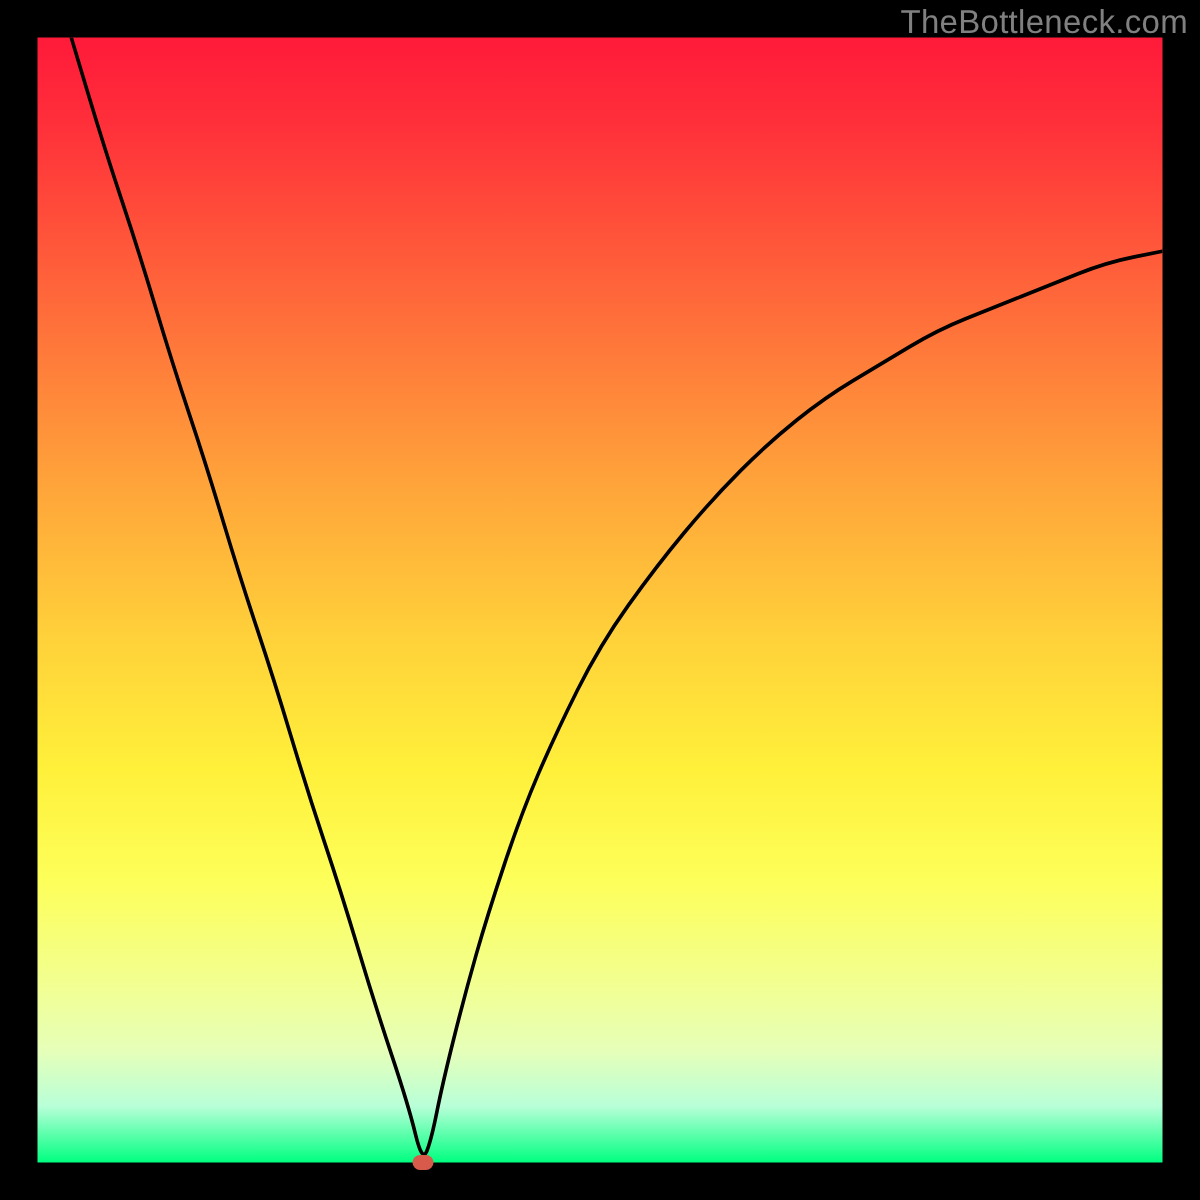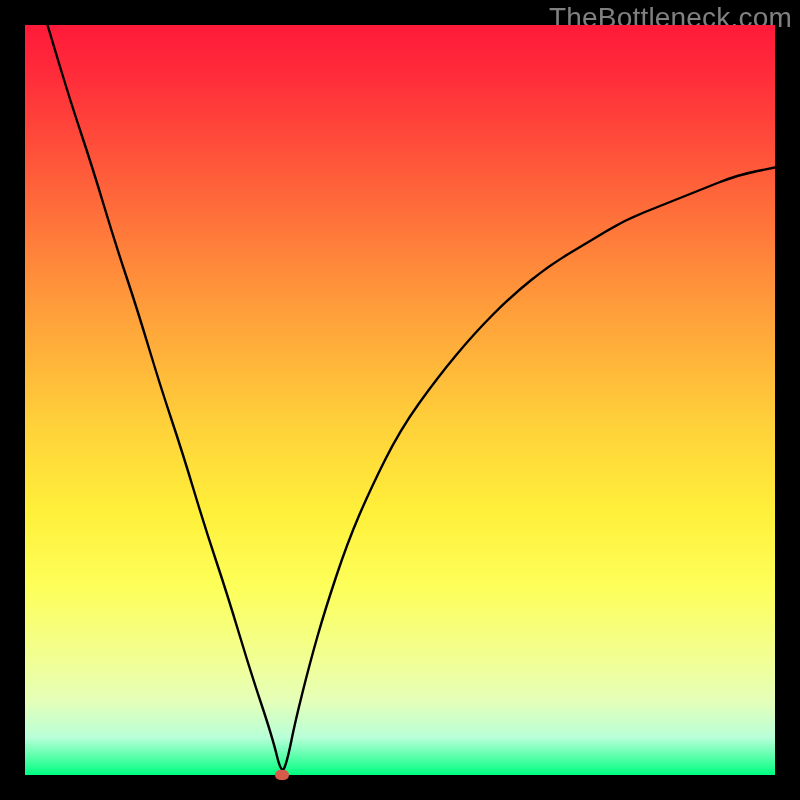--- a/index.html
+++ b/index.html
@@ -46,21 +46,21 @@
     background: #d85a4a;
     border-radius: 5px;
     transform: translate(-50%, -50%);
   }
   .watermark {
     position: absolute;
     top: 2px;
     right: 8px;
     color: #808080;
     font-family: Arial, Helvetica, sans-serif;
-    font-size: 28px;
+    font-size: 22px;
     letter-spacing: 0.2px;
   }
 </style>
 </head>
 <body>
 
 <div class="frame">
   <div class="watermark">TheBottleneck.com</div>
   <div class="plot">
     <svg class="curve" viewBox="0 0 750 750" preserveAspectRatio="none">

